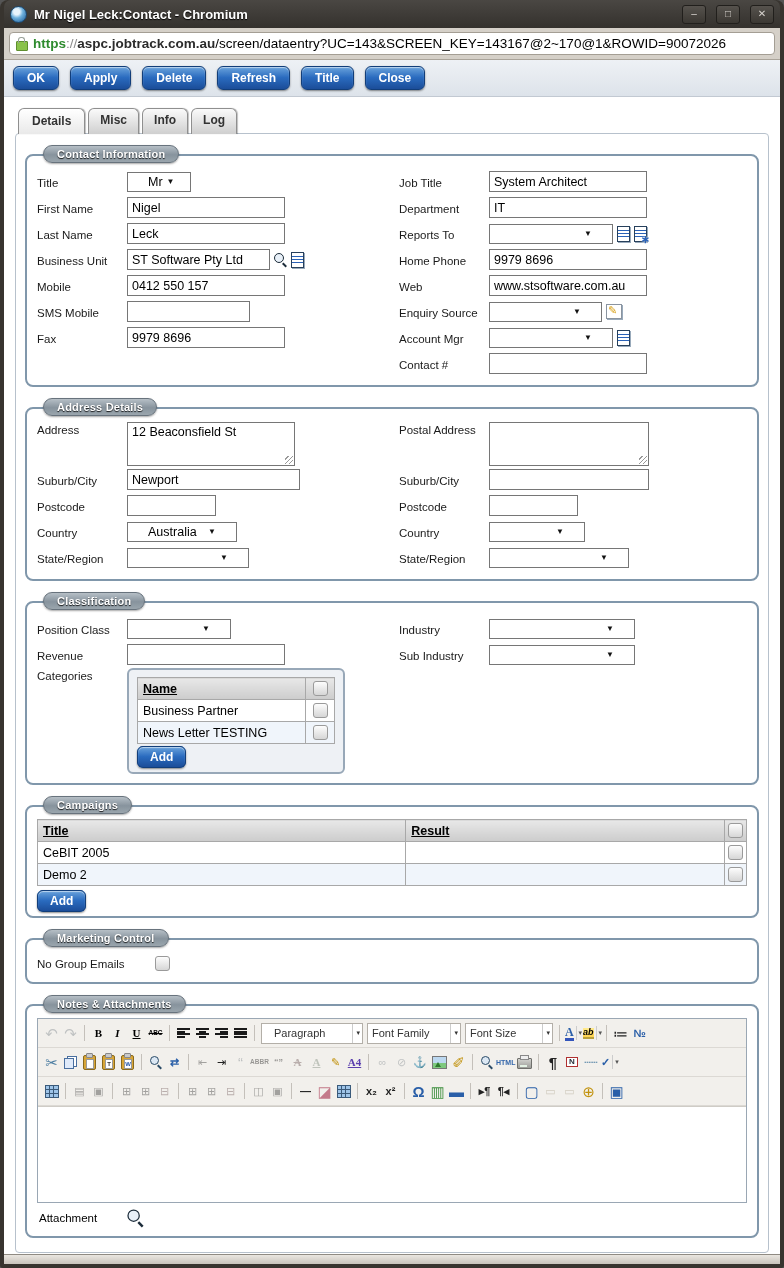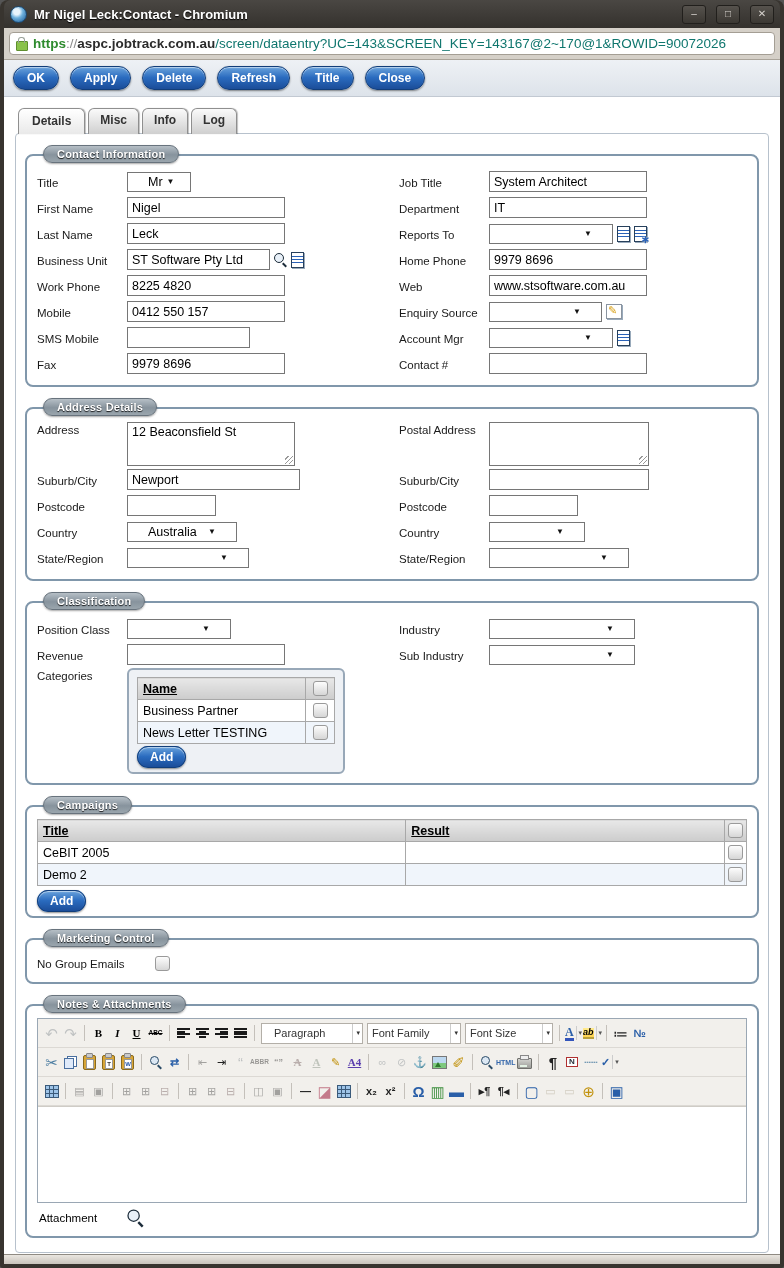--- a/index.html
+++ b/index.html
@@ -12,24 +12,24 @@
   .tb-spacer{flex:1}
   .winbtn{width:22px;height:17px;border:1px solid #211f1c;border-radius:3px;background:linear-gradient(#56524d,#3b3833);color:#d8d4cf;display:flex;align-items:center;justify-content:center;font-size:10px;line-height:1;margin-left:3px}
   
   .urlrow{flex:none;background:#d5d0c8;padding:4px 5px;border-bottom:1px solid #aaa49a}
   .urlbox{background:#fff;border:1px solid #a49e94;border-radius:4px;height:21px;display:flex;align-items:center;gap:5px;padding:0 6px;overflow:hidden;white-space:nowrap;font-size:13.5px}
   .lock{width:10px;height:8px;background:#8ac24a;border:1px solid #5f8f2f;border-radius:1px;position:relative;margin-top:4px;flex:none}
   .lock::before{content:"";position:absolute;top:-5px;left:1px;width:5px;height:5px;border:1.5px solid #9aa29a;border-bottom:none;border-radius:3px 3px 0 0}
   .u-proto{color:#2e8b2e;font-weight:bold}
   .u-sep{color:#8a8a8a}
   .u-domain{color:#2b2b2b;font-weight:bold}
-  .u-path{color:#0f766e}
+  .u-path{color:#000000}
   
   .actionbar{flex:none;display:flex;gap:11px;align-items:center;padding:6px 9px;background:linear-gradient(#eef1f5,#dde3ea);border-bottom:1px solid #c2c9d2}
-  .btn-blue{background:linear-gradient(#6aa3dc,#2a6bbf 48%,#1b4d99);border:1px solid #123e7a;border-radius:12px;color:#fff;font-weight:bold;font-size:12px;padding:4px 13px;box-shadow:0 1px 2px rgba(0,0,0,.45),inset 0 1px 1px rgba(255,255,255,.55);cursor:pointer;white-space:nowrap}
+  .btn-blue{background:linear-gradient(#6aa3dc,#2a6bbf 48%,#1b4d99);border:1px solid #123e7a;border-radius:6px;color:#fff;font-weight:bold;font-size:12px;padding:4px 13px;box-shadow:0 1px 2px rgba(0,0,0,.45),inset 0 1px 1px rgba(255,255,255,.55);cursor:pointer;white-space:nowrap}
   .btn-blue.sm{padding:3px 12px}
   
   .page{flex:1;background:#fff;overflow:hidden;position:relative}
   .tabs{display:flex;gap:3px;margin:11px 0 0 14px;position:relative;z-index:2}
   .tab{background:linear-gradient(#fafafa,#cfcfcf);border:1px solid #8f8f8f;border-bottom:none;border-radius:6px 6px 0 0;padding:4px 11px 5px;font-weight:bold;color:#333;font-size:12px;box-shadow:1px 0 1px rgba(0,0,0,.25)}
   .tab.active{background:linear-gradient(#ffffff,#e9e9e9);padding:5px 13px 6px;position:relative;top:0px}
   .panel{margin:-1px 11px 0;border:1px solid #b7c1cc;border-radius:4px;padding:8px 7px 6px;background:#fff}
   
   .fs{border:2px solid #8097ab;border-radius:8px;margin:12px 2px 20px;padding:12px 10px 8px;position:relative;background:#fff}
   .legend{position:absolute;top:-11px;left:16px;background:linear-gradient(#b6bfc6,#87939d 55%,#9aa5ad);border:1px solid #68737d;border-radius:9px;padding:2px 13px;color:#fff;font-weight:bold;font-size:11px;letter-spacing:.2px;text-shadow:0 1px 1px rgba(0,0,0,.85);box-shadow:0 1px 2px rgba(0,0,0,.35)}
@@ -175,24 +175,20 @@
                 <span class="flabel">Last Name</span>
                 <input class="tin" value="Leck" style="width: 148px;">
               </div>
               <div class="frow">
                 <span class="flabel">Business Unit</span>
                 <input class="tin" value="ST Software Pty Ltd" style="width: 133px;">
                 <span class="fi fi-magnifier"></span>
                 <span class="fi fi-document"></span>
               </div>
               <div class="frow">
-                <span class="flabel">Work Phone</span>
-                <input class="tin" value="8225 4820" style="width: 148px;">
-              </div>
-              <div class="frow">
                 <span class="flabel">Mobile</span>
                 <input class="tin" value="0412 550 157" style="width: 148px;">
               </div>
               <div class="frow">
                 <span class="flabel">SMS Mobile</span>
                 <input class="tin" value="" style="width: 113px;">
               </div>
               <div class="frow">
                 <span class="flabel">Fax</span>
                 <input class="tin" value="9979 8696" style="width: 148px;">

